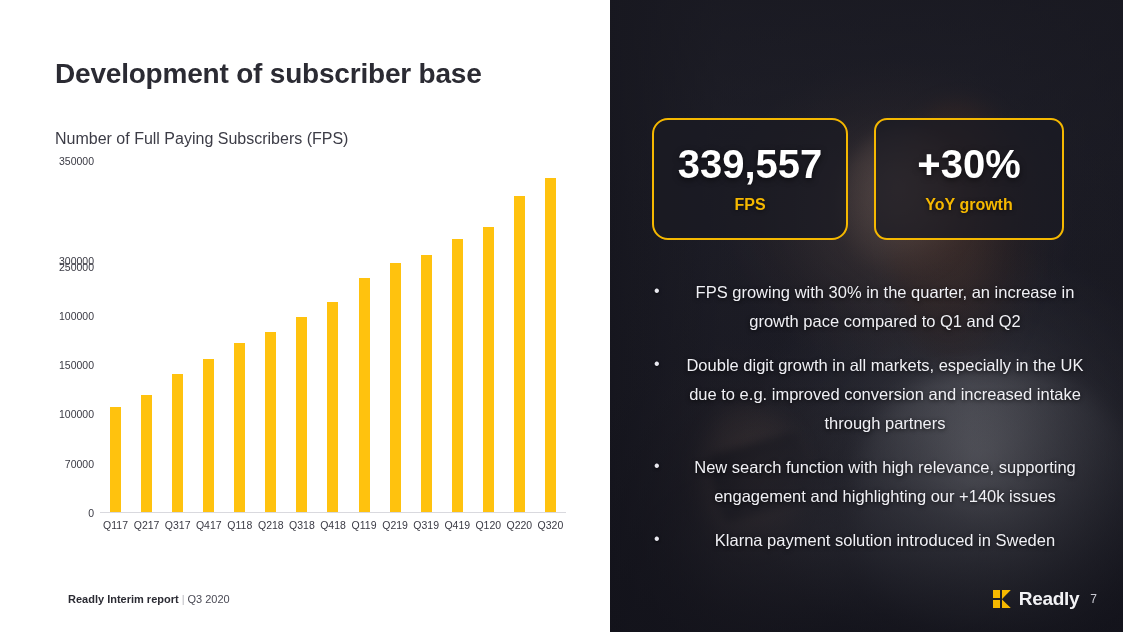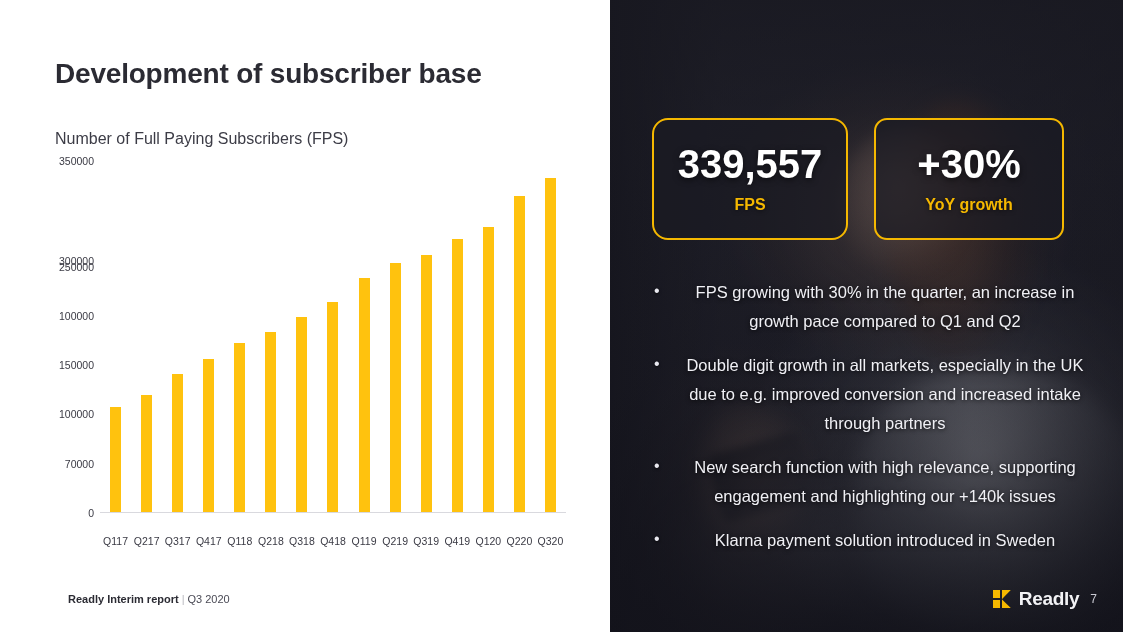--- a/index.html
+++ b/index.html
@@ -32,22 +32,22 @@
     font-size:10.5px; color:#3a3a44; white-space:nowrap;
   }
   .baseline { position:absolute; left:48px; right:16px; bottom:42px; height:1px; background:#d9d9de; }
   .bars {
     position:absolute; left:0; top:0; width:100%; height:100%;
     display:flex; align-items:flex-end; justify-content:space-between;
   }
   .barcol { flex:1 1 0; display:flex; justify-content:center; align-items:flex-end; height:100%; }
   .bar { width:11px; background:#FFC20E; }
   .xlabels {
-    position:absolute; left:48px; right:16px; bottom:2px; height:18px;
-    display:flex; justify-content:center;
+    position:absolute; left:48px; right:16px; bottom:18px; height:18px;
+    display:flex; justify-content:space-between;
   }
   .xlab { flex:1 1 0; text-align:center; font-size:10.5px; color:#3a3a44; }
 
   .footer {
     position:absolute; left:68px; bottom:27px;
     font-size:11px; color:#2b2b33; white-space:nowrap;
   }
   .footer .f-bold { font-weight:bold; }
   .footer .f-sep { color:#b9b9bf; margin:0 3px; }
   .footer .f-light { color:#4a4a55; }

